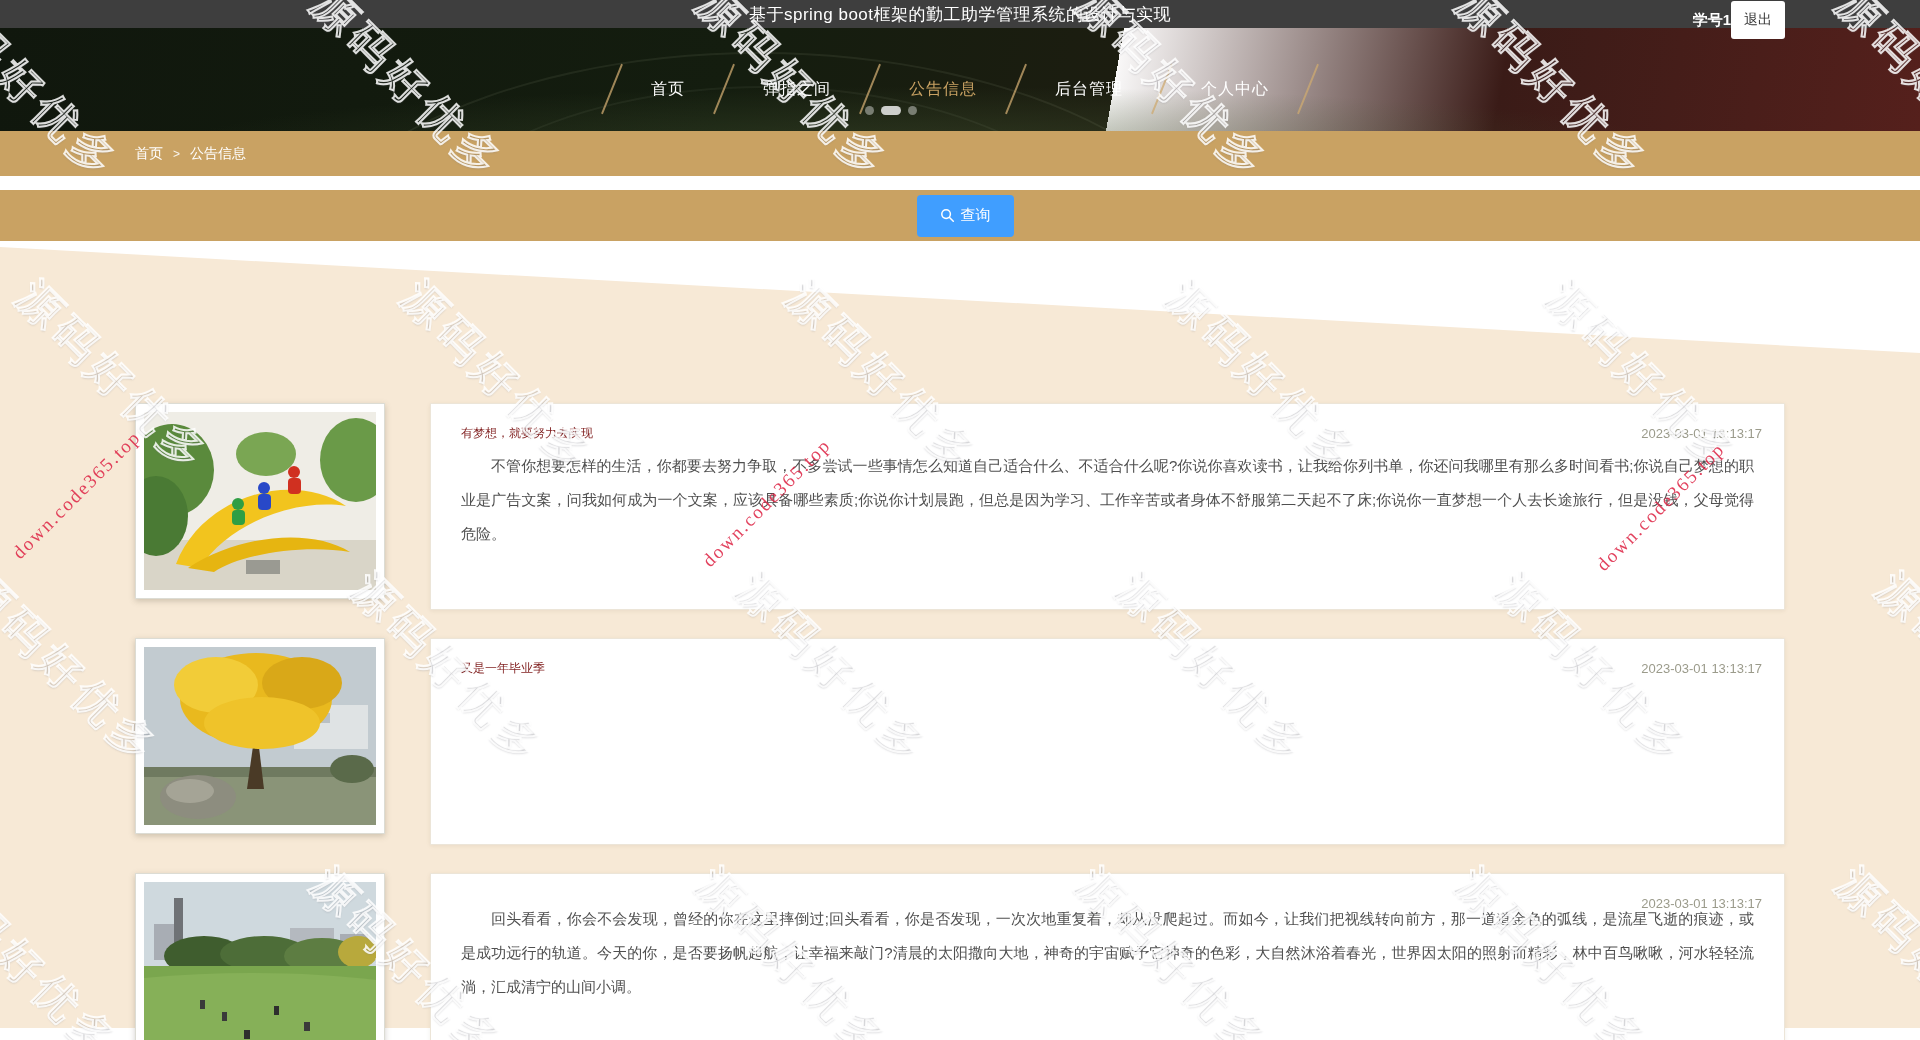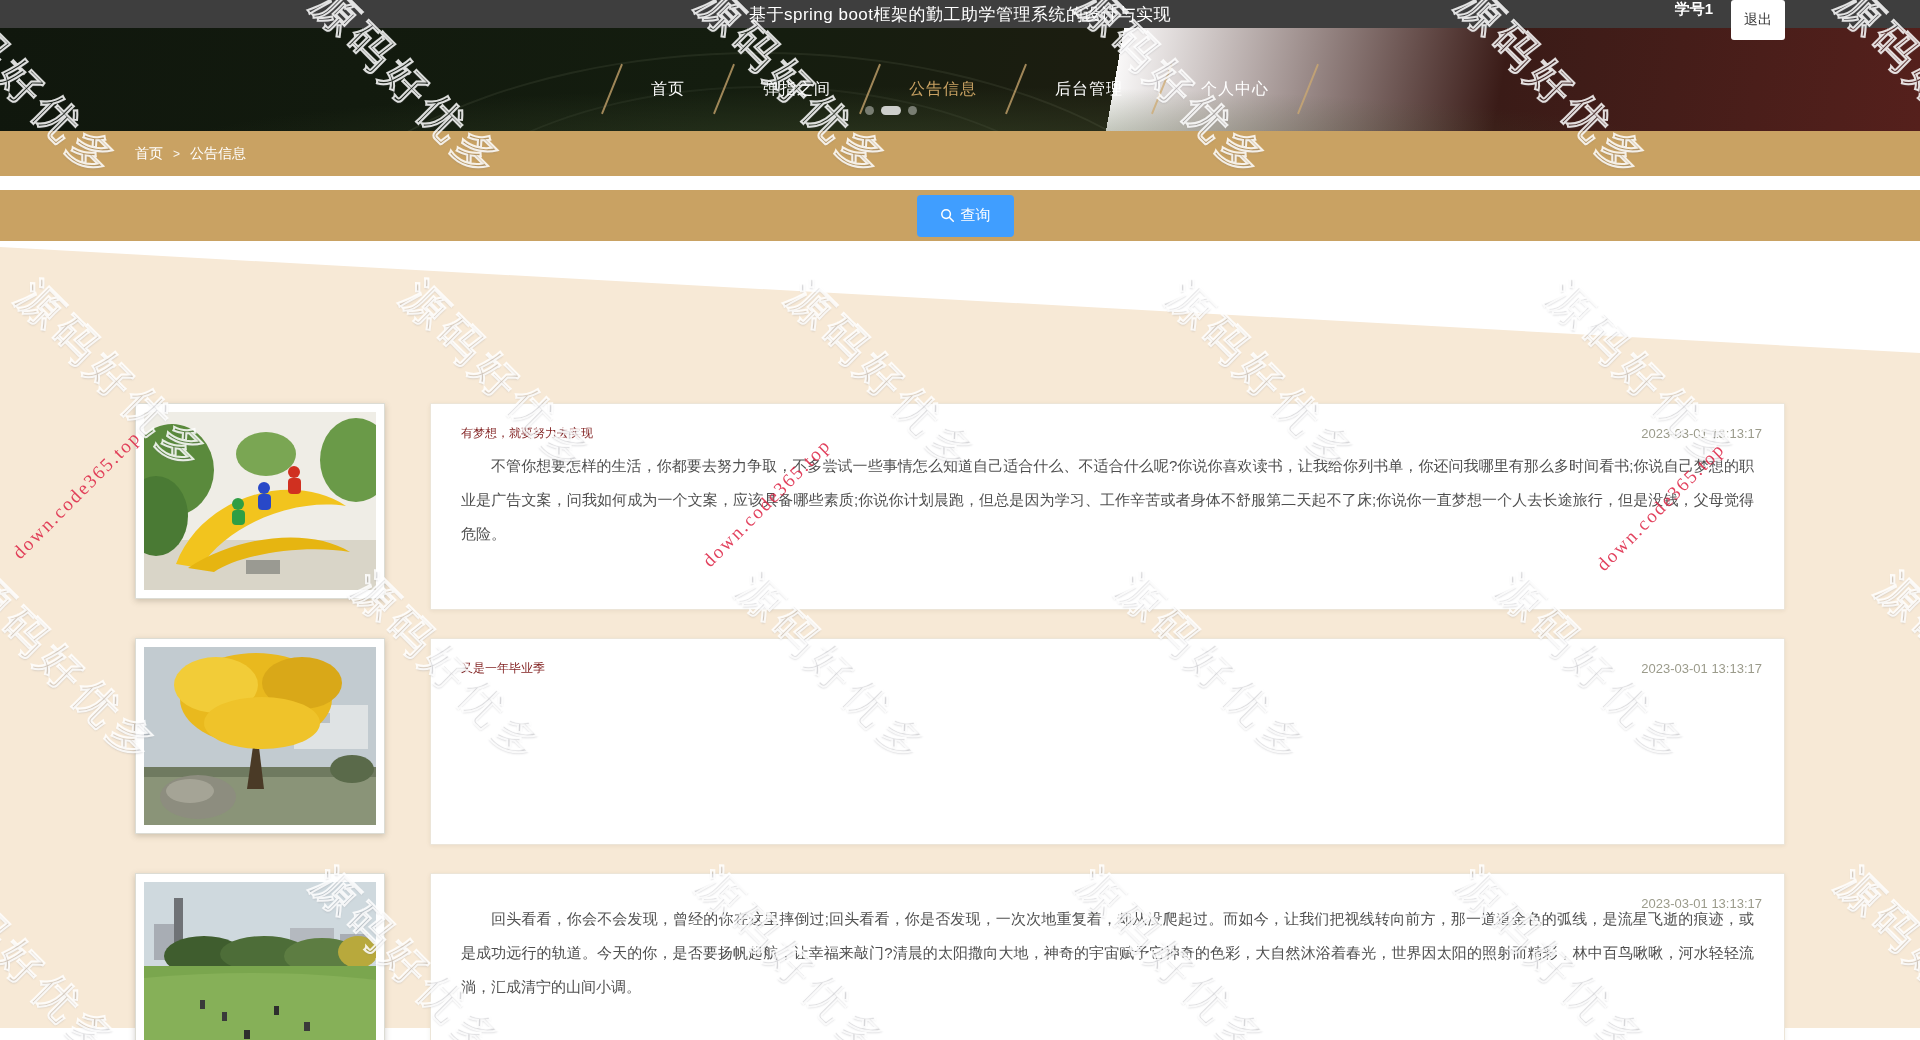--- a/index.html
+++ b/index.html
@@ -3,21 +3,21 @@
 <meta charset="utf-8">
 <style>
   * { margin:0; padding:0; box-sizing:border-box; }
   body { font-family:"Liberation Sans","DejaVu Sans",sans-serif; background:#fff; }
   .page { position:relative; width:1920px; height:1040px; overflow:hidden; background:#fff; }
 
   
   .topbar { position:relative; height:28px; background:#3e3e3e; z-index:5; }
   .topbar-title { position:absolute; left:50%; top:50%; transform:translate(-50%,-50%);
     color:#fff; font-size:17px; letter-spacing:.5px; white-space:nowrap; }
-  .topbar-right { position:absolute; right:135px; top:0; height:40px; display:flex; gap:18px; }
+  .topbar-right { position:absolute; right:135px; top:0; height:40px; display:flex; align-items:center; }
   .user-label { color:#fff; font-size:15px; font-weight:bold; }
   .logout-btn { background:#fff; color:#333; border:none; font-size:14px; padding:10px 13px;
     border-radius:3px; cursor:pointer; font-family:inherit; }
 
   
   .navband { position:relative; height:103px; overflow:hidden; z-index:4;
     background:
       radial-gradient(ellipse 60% 90% at 48% 115%, rgba(70,85,50,.45), transparent 65%),
       linear-gradient(100deg,#10170d 0%,#141d0f 38%,#1c1d10 58%,#39191608 0,#3a1b17 78%,#55201c 100%);
   }

